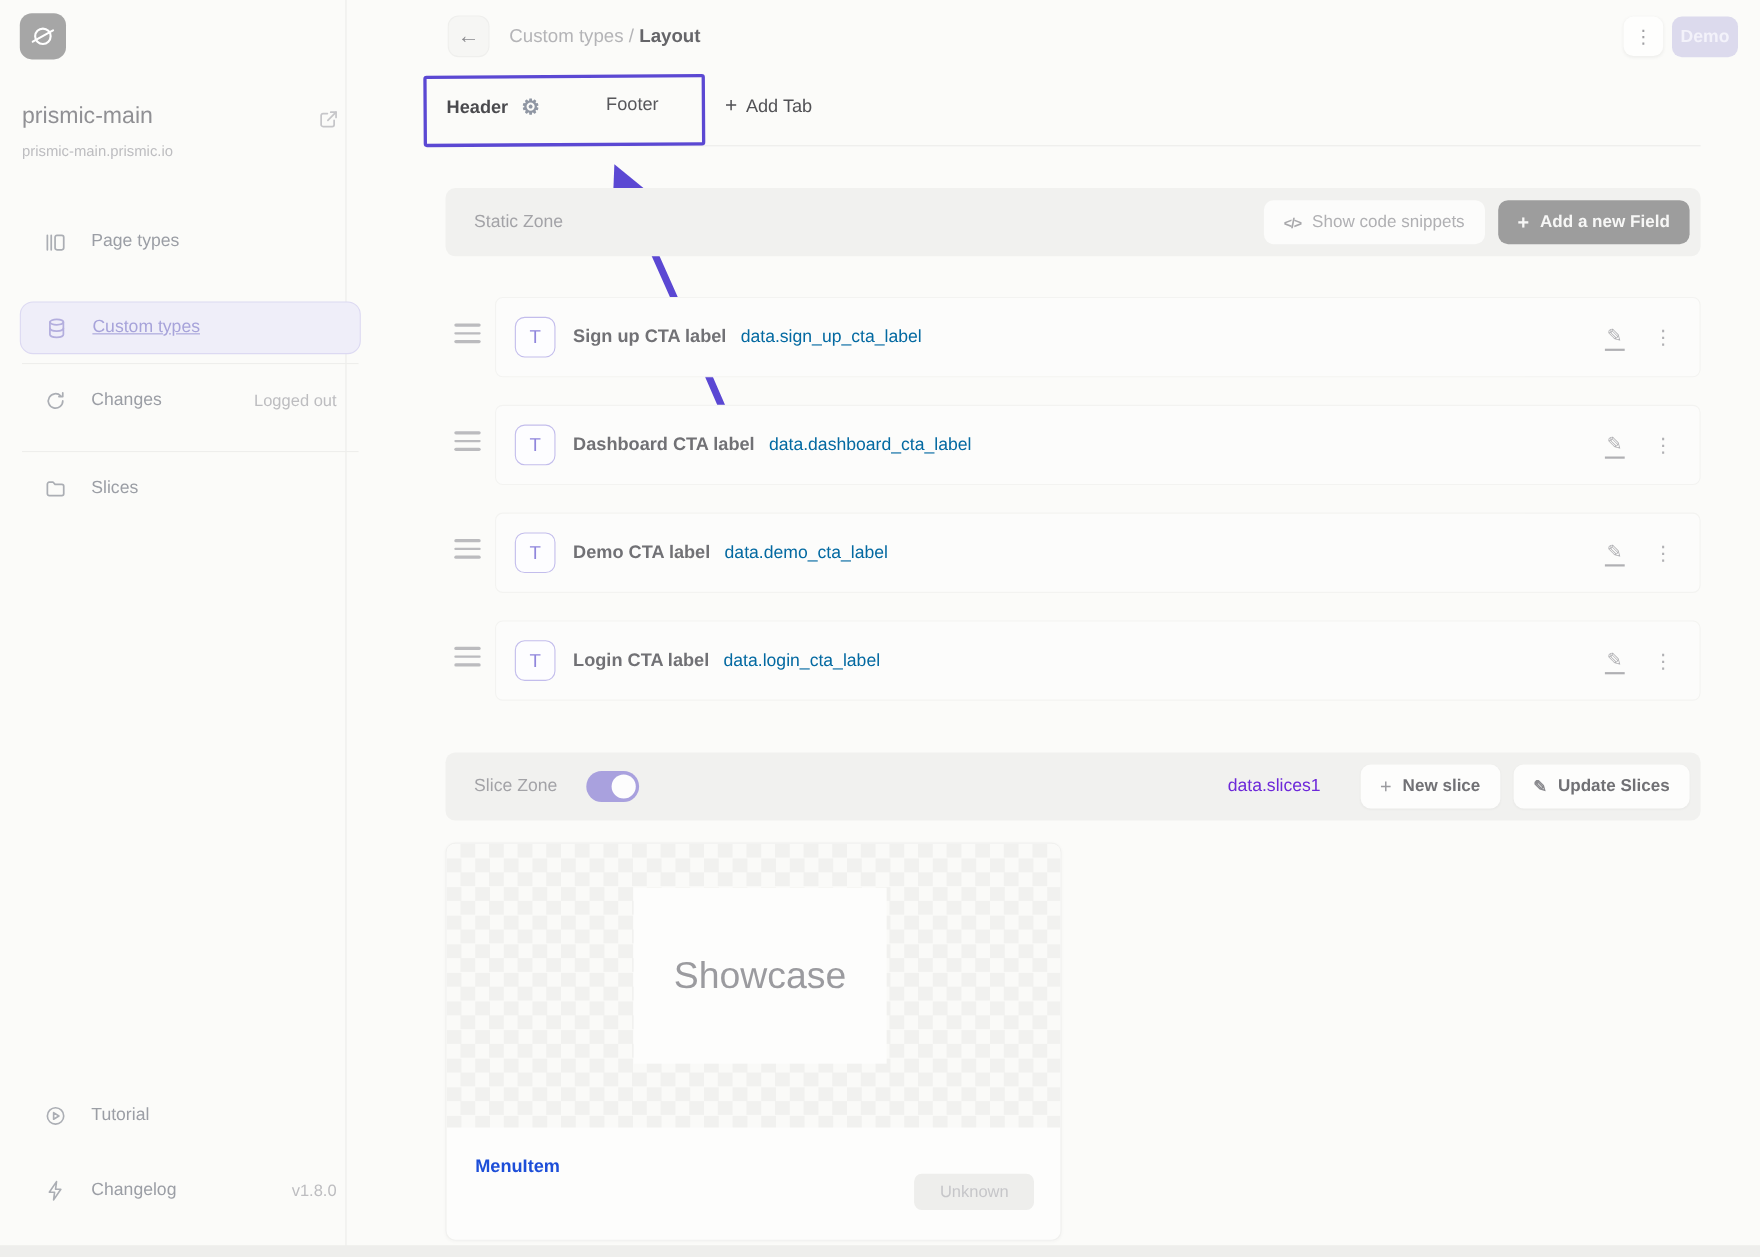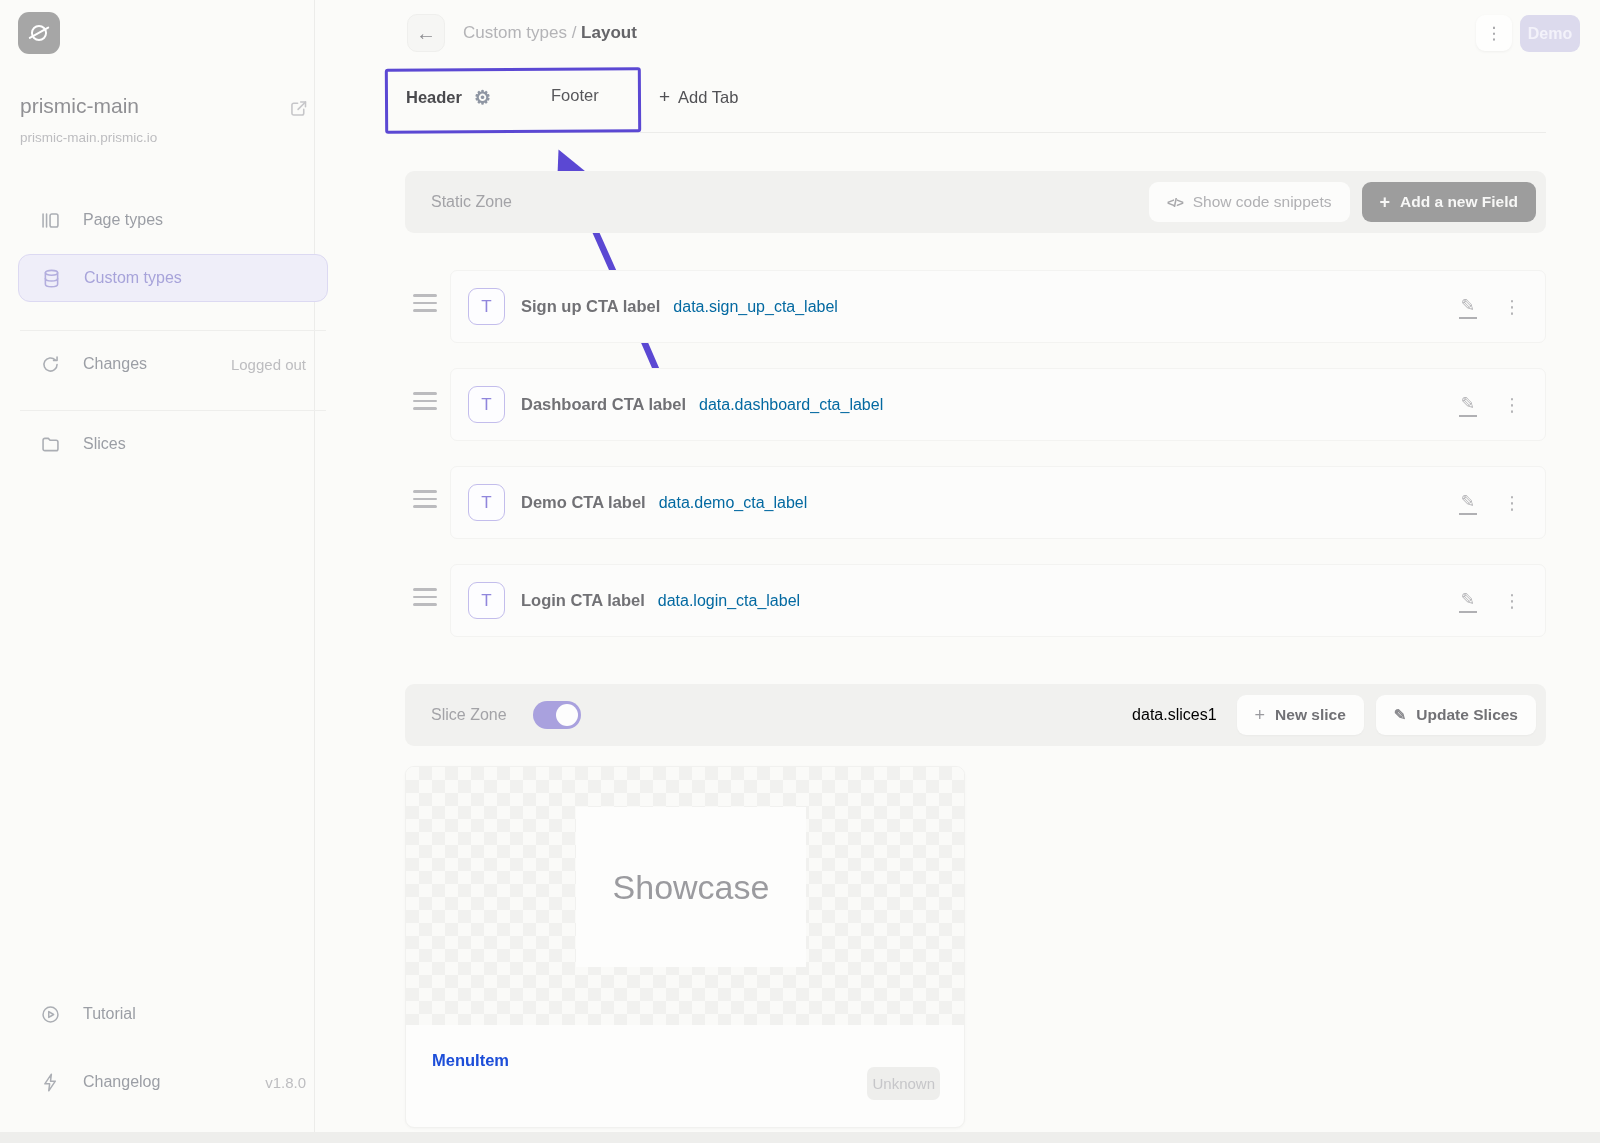--- a/index.html
+++ b/index.html
@@ -52,21 +52,21 @@
   .btn-ghost .code-ic { color:#a8a8ab; font-size:13px; font-weight:700; letter-spacing:-1px; }
   .btn-dark { background:#9d9d9d; color:#f7f7f6; font-weight:600; }
   .btn-dark .plus { font-size:18px; font-weight:700; }
   .btn-white { background:#fdfdfc; color:#717175; font-weight:600; box-shadow:0 1px 2px rgba(0,0,0,.03); }
   .btn-white .plus { color:#9a9a9e; font-size:18px; font-weight:400; }
   .btn-white .pencil-small { color:#8a8a8e; font-size:15px; border-bottom:none; }
 
   
   .toggle { width:48px; height:28px; border-radius:14px; background:#a9a1de; margin-left:26px; position:relative; cursor:pointer; }
   .toggle .knob { position:absolute; right:3px; top:3px; width:22px; height:22px; border-radius:50%; background:#fdfdfd; }
-  .slice-api { font-size:16px; color:#000000; margin-right:8px; }
+  .slice-api { font-size:16px; color:#6d28d9; margin-right:24px; }
 
   
   .frow { position:absolute; left:405px; width:1141px; height:73px; }
   .drag { position:absolute; left:8px; top:24px; width:24px; display:flex; flex-direction:column; gap:5px; cursor:grab; }
   .drag i { display:block; height:2.5px; background:#bbbbbe; border-radius:2px; }
   .fcard { position:absolute; left:45px; top:0; width:1096px; height:73px; background:#fcfcfb; border:1px solid #f3f3f1; border-radius:7px; display:flex; align-items:center; padding:0 24px 0 17px; }
   .ticon { width:37px; height:37px; border:1.5px solid #c3bdec; border-radius:9px; color:#9086dc; font-size:17px; font-weight:500; display:flex; align-items:center; justify-content:center; background:#fdfdff; }
   .fname { margin-left:16px; font-size:16.5px; font-weight:600; color:#717175; }
   .fapi { margin-left:13px; font-size:16px; color:#0369a1; }
   .fspacer { flex:1; }
@@ -76,21 +76,21 @@
   
   .slice-card { position:absolute; left:405px; top:766px; width:560px; height:362px; background:#fdfdfc; border:1px solid #f1f1ef; border-radius:9px; overflow:hidden; box-shadow:0 1px 3px rgba(0,0,0,.03); cursor:pointer; }
   .slice-preview { position:relative; width:100%; height:258px;
       background:conic-gradient(#f1f1ef 0 25%, #fafaf8 0 50%, #f1f1ef 0 75%, #fafaf8 0);
       background-size:26px 26px; }
   .preview-box { position:absolute; left:170px; top:40px; width:230px; height:160px; background:#fdfdfc; display:flex; align-items:center; justify-content:center; }
   .preview-text { font-size:34px; color:#9b9b9f; }
   .slice-foot { position:relative; padding:26px; }
   .slice-name { font-size:16.5px; font-weight:700; color:#1d4ed8; }
   .slice-var { margin-top:13px; font-size:15.5px; color:#b6b6b9; }
-  .slice-status { position:absolute; right:24px; top:42px; background:#eeeeec; border-radius:7px; padding:8px 5px; font-size:15px; color:#c6c6c9; }
+  .slice-status { position:absolute; right:24px; top:42px; background:#eeeeec; border-radius:7px; padding:8px 23px; font-size:15px; color:#c6c6c9; }
 
   .bottom-strip { position:absolute; left:0; top:1132px; width:1600px; height:11px; background:#eeeeec; }
   svg { display:block; }
 </style>
 </head>
 <body>
 
 <div class="app">
 
   <div class="sidebar">
@@ -114,21 +114,21 @@
     <div class="nav-item" style="top:196px;">
       <span class="nicon">
         <svg width="21" height="21" viewBox="0 0 24 24" fill="none" stroke="currentColor" stroke-width="1.8" stroke-linecap="round">
           <path d="M3.5 4.5v15M7.5 4.5v15"></path>
             <rect x="11.5" y="4.5" width="9" height="15" rx="2"></rect>
         </svg>
       </span>
       <span>Page types</span>
     </div>
 
-    <div class="nav-item active" style="top:254px;">
+    <div class="nav-item active" style="top:274px;text-decoration:underline;">
       <span class="nicon">
         <svg width="21" height="21" viewBox="0 0 24 24" fill="none" stroke="currentColor" stroke-width="1.8" stroke-linecap="round">
           <ellipse cx="12" cy="5.5" rx="7" ry="2.8"></ellipse>
             <path d="M5 5.5v13c0 1.6 3.1 2.9 7 2.9s7-1.3 7-2.9v-13"></path>
             <path d="M5 12c0 1.6 3.1 2.9 7 2.9s7-1.3 7-2.9"></path>
         </svg>
       </span>
       <span>Custom types</span>
     </div>
 

